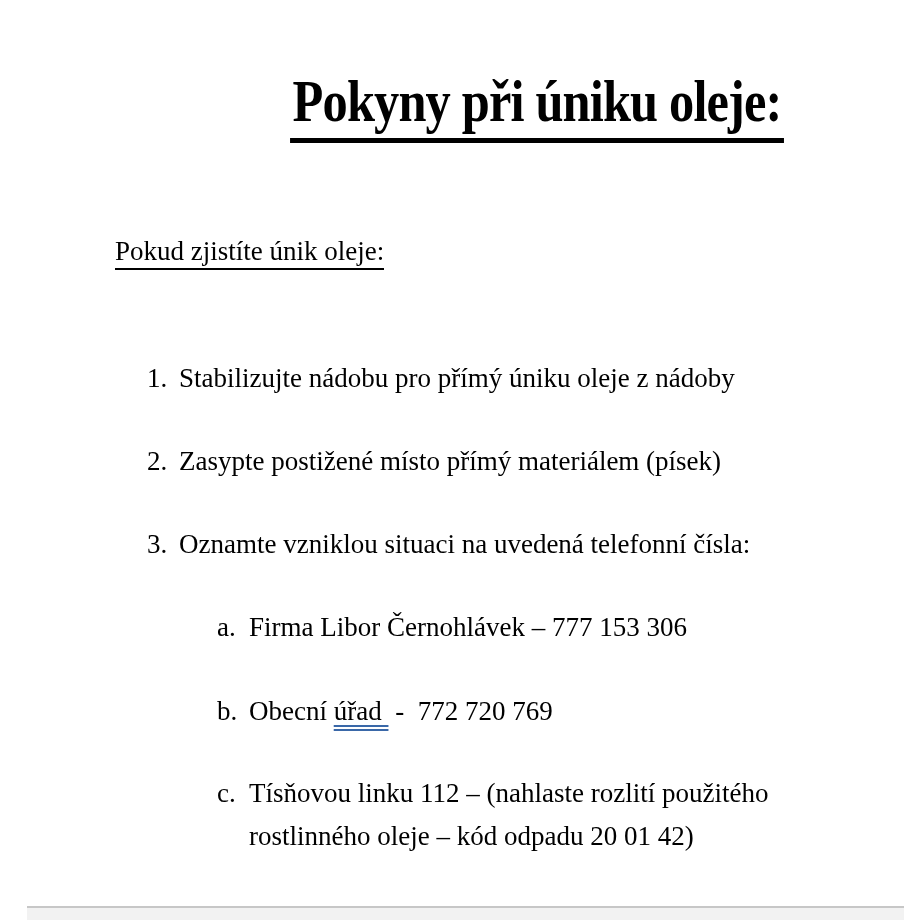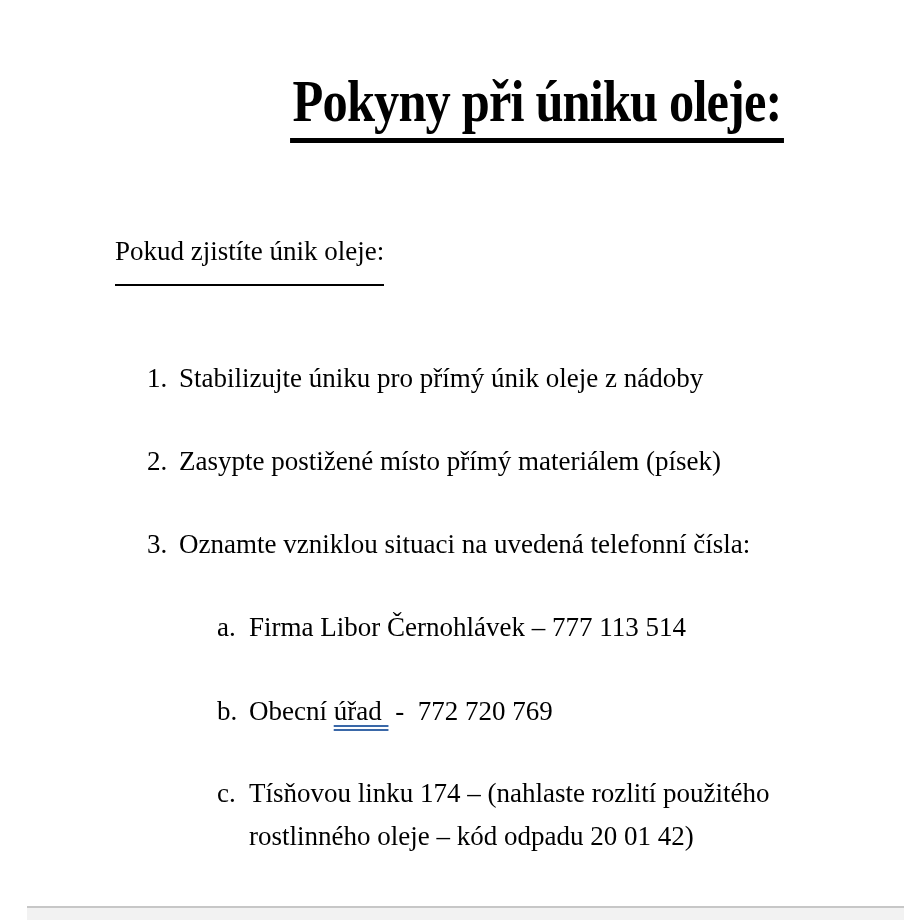--- a/index.html
+++ b/index.html
@@ -41,21 +41,21 @@
   .intro {
     position: absolute;
     left: 88px;
     top: 234px;
     font-size: 27px;
     line-height: 34px;
     white-space: nowrap;
   }
   .intro-text {
     border-bottom: 2px solid #000000;
-    padding-bottom: 18px;
+    padding-bottom: 2px;
   }
 
   
   .step {
     position: absolute;
     left: 120px;
     display: flex;
     font-size: 27px;
     line-height: 34px;
     white-space: nowrap;
@@ -100,46 +100,46 @@
   <div class="title-wrap">
     <span class="title-text">Pokyny při úniku oleje:</span>
   </div>
 
   <div class="intro">
     <span class="intro-text">Pokud zjistíte únik oleje:</span>
   </div>
 
   <div class="step" style="top:361px">
     <span class="marker">1.</span>
-    <span>Stabilizujte úniku pro přímý únik oleje z nádoby</span>
+    <span>Stabilizujte nádobu pro přímý úniku oleje z nádoby</span>
   </div>
 
   <div class="step" style="top:444px">
     <span class="marker">2.</span>
     <span>Zasypte postižené místo přímý materiálem (písek)</span>
   </div>
 
   <div class="step" style="top:527px">
     <span class="marker">3.</span>
     <span>Oznamte vzniklou situaci na uvedená telefonní čísla:</span>
   </div>
 
   <div class="sub" style="top:610px">
     <span class="marker">a.</span>
-    <span>Firma Libor Černohlávek – 777 113 514</span>
+    <span>Firma Libor Černohlávek – 777 153 306</span>
   </div>
 
   <div class="sub" style="top:694px">
     <span class="marker">b.</span>
     <span><span>Obecní </span><span class="grammar">úřad&nbsp;</span><span>&nbsp;-&nbsp;&nbsp;772 720 769</span></span>
   </div>
 
   <div class="sub multiline" style="top:772px">
     <span class="marker">c.</span>
     <span class="lines">
-      <div>Tísňovou linku 174 – (nahlaste rozlití použitého</div>
+      <div>Tísňovou linku 112 – (nahlaste rozlití použitého</div>
       <div>rostlinného oleje – kód odpadu 20 01 42)</div>
     </span>
   </div>
 
   <div class="footer-strip"></div>
 
 </div>
 
 </body></html>

